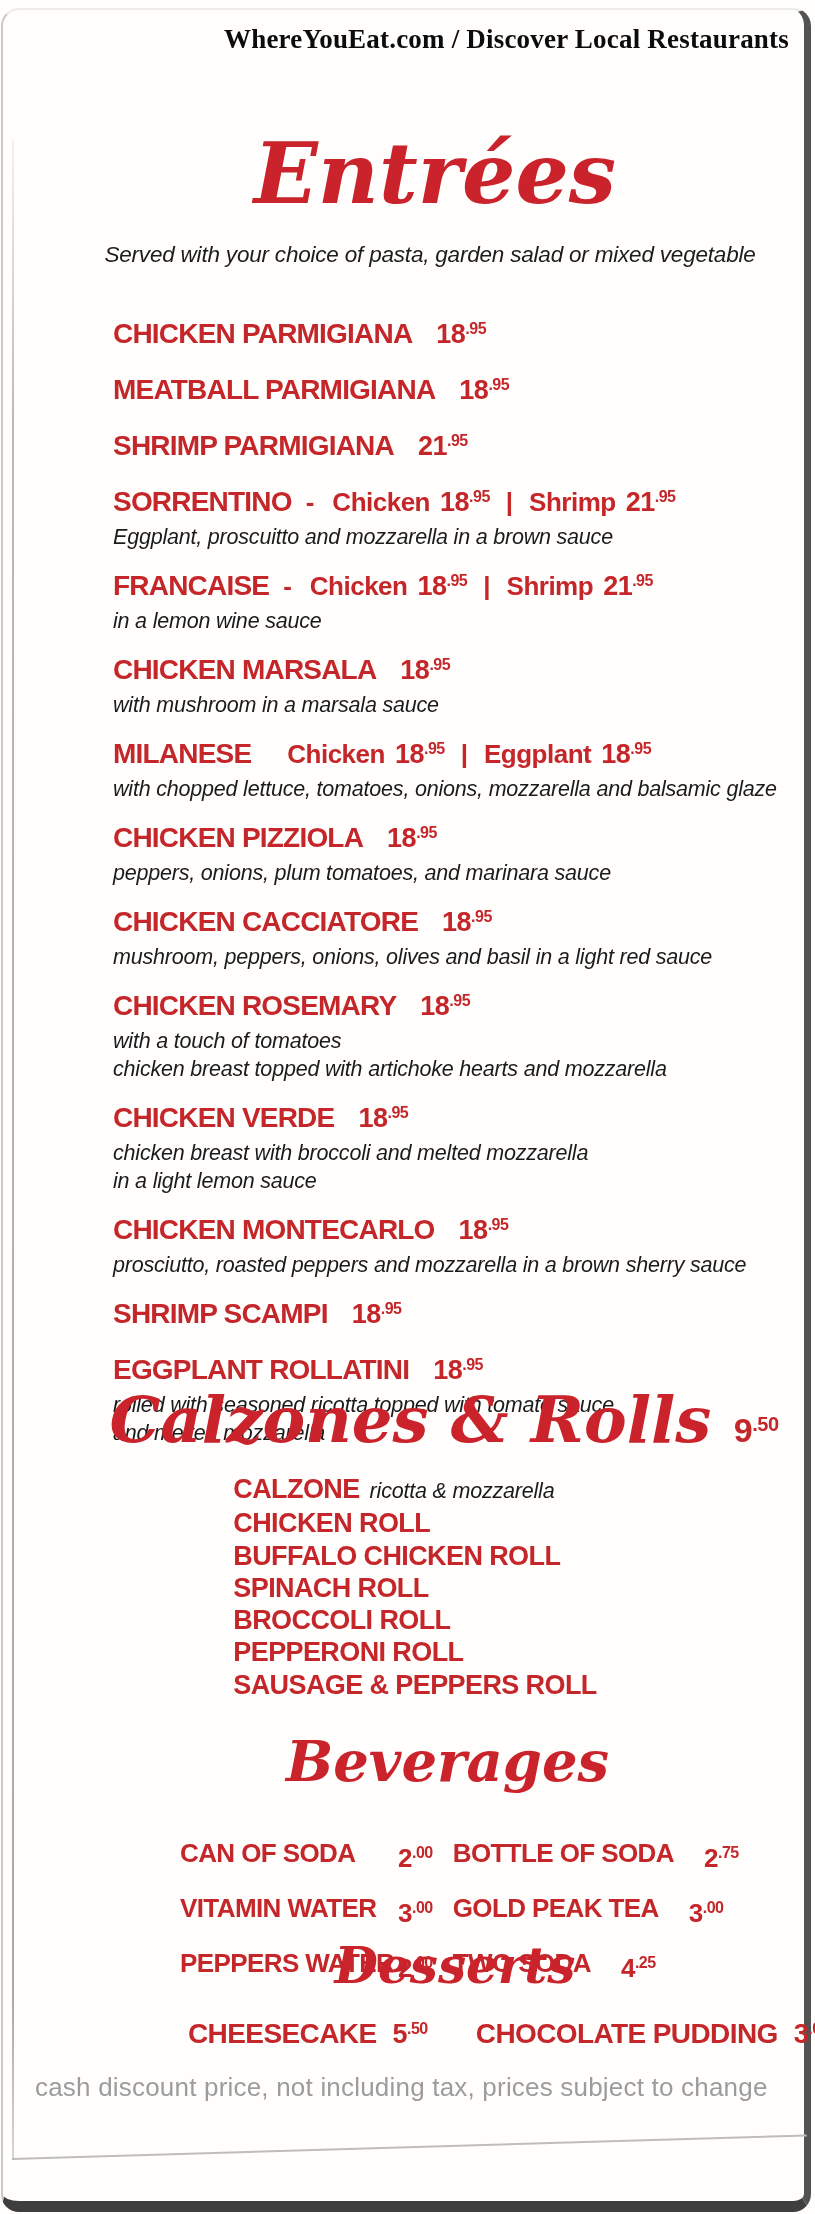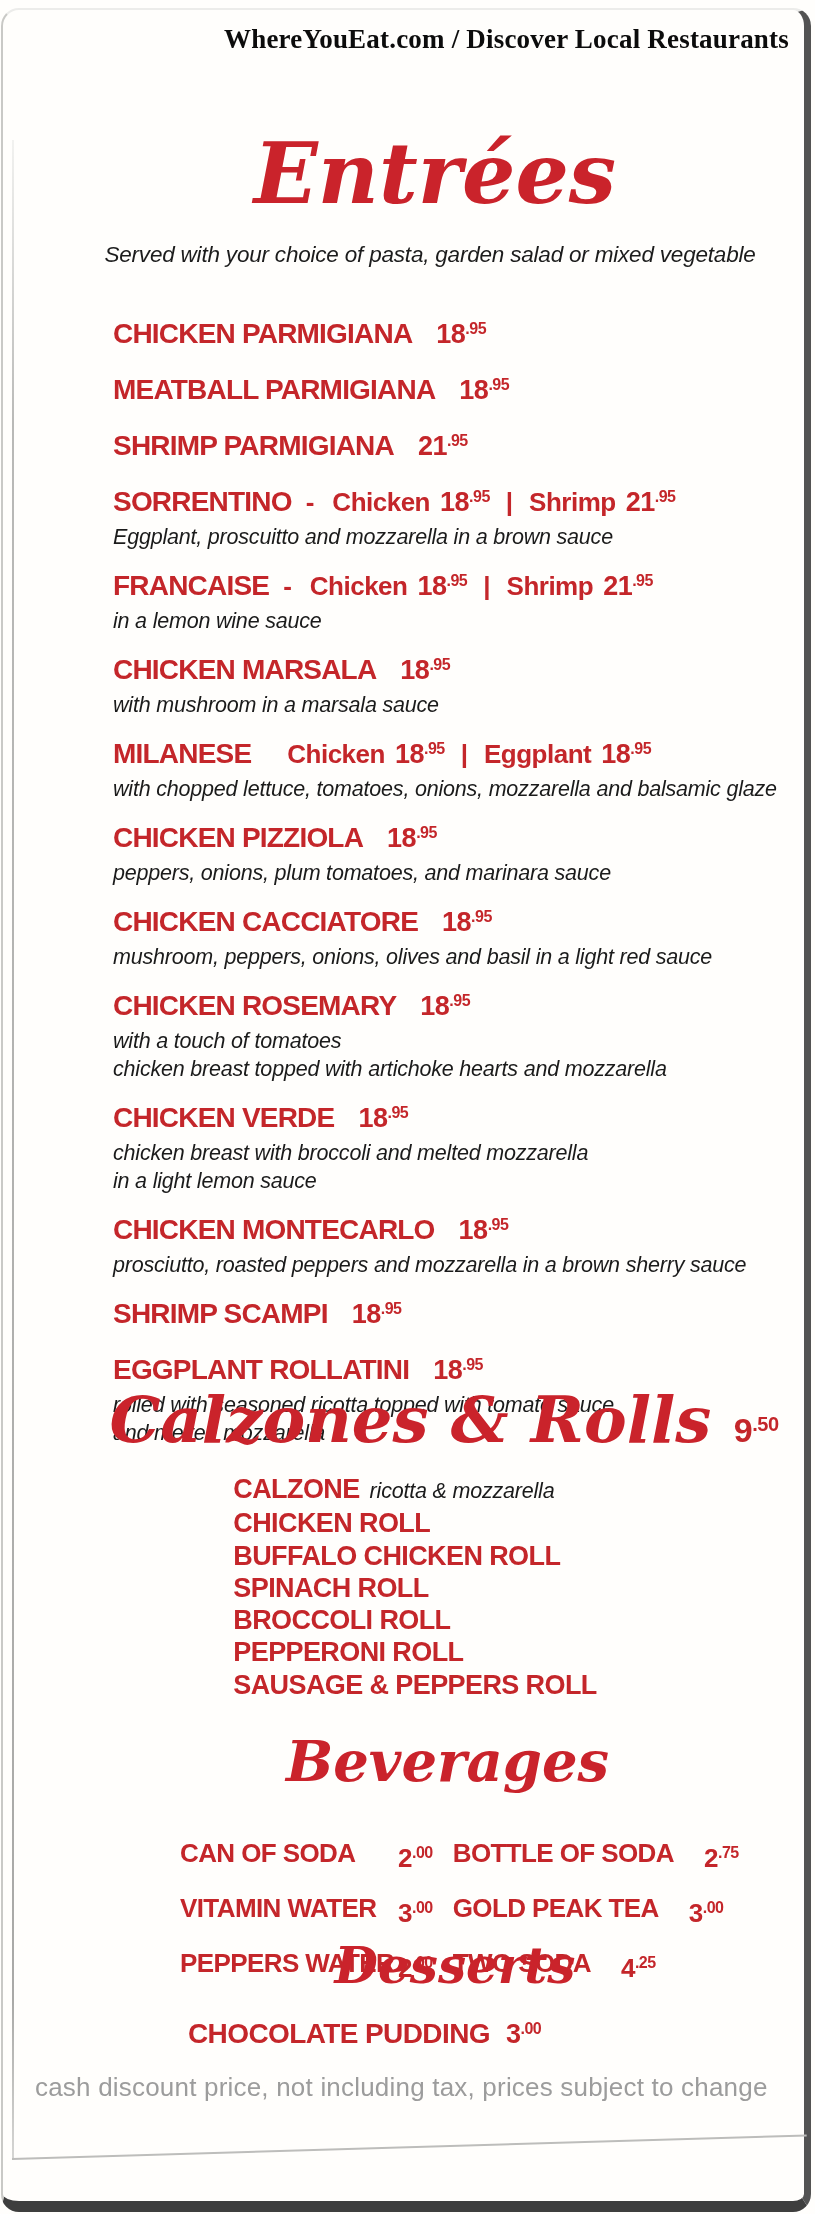--- a/index.html
+++ b/index.html
@@ -187,17 +187,18 @@
         </div>
         <div class="bev-row">
           <span class="bev-label">TWO SODA</span>
           <span class="price "><span class="p-int">4</span><span class="p-frac">.25</span></span>
         </div>
       </div>
     </div>
 
   <h2 class="script des-title">Desserts</h2>
   <div class="des-row" id="desserts-row">
+      <span class="des-item"><span class="des-label">CHEESECAKE</span><span class="price "><span class="p-int">5</span><span class="p-frac">.50</span></span></span>
       <span class="des-item"><span class="des-label">CHOCOLATE PUDDING</span><span class="price "><span class="p-int">3</span><span class="p-frac">.00</span></span></span>
     </div>
 
   <div class="footer-note">cash discount price, not including tax, prices subject to change</div>
 </div>
 
 </body></html>

